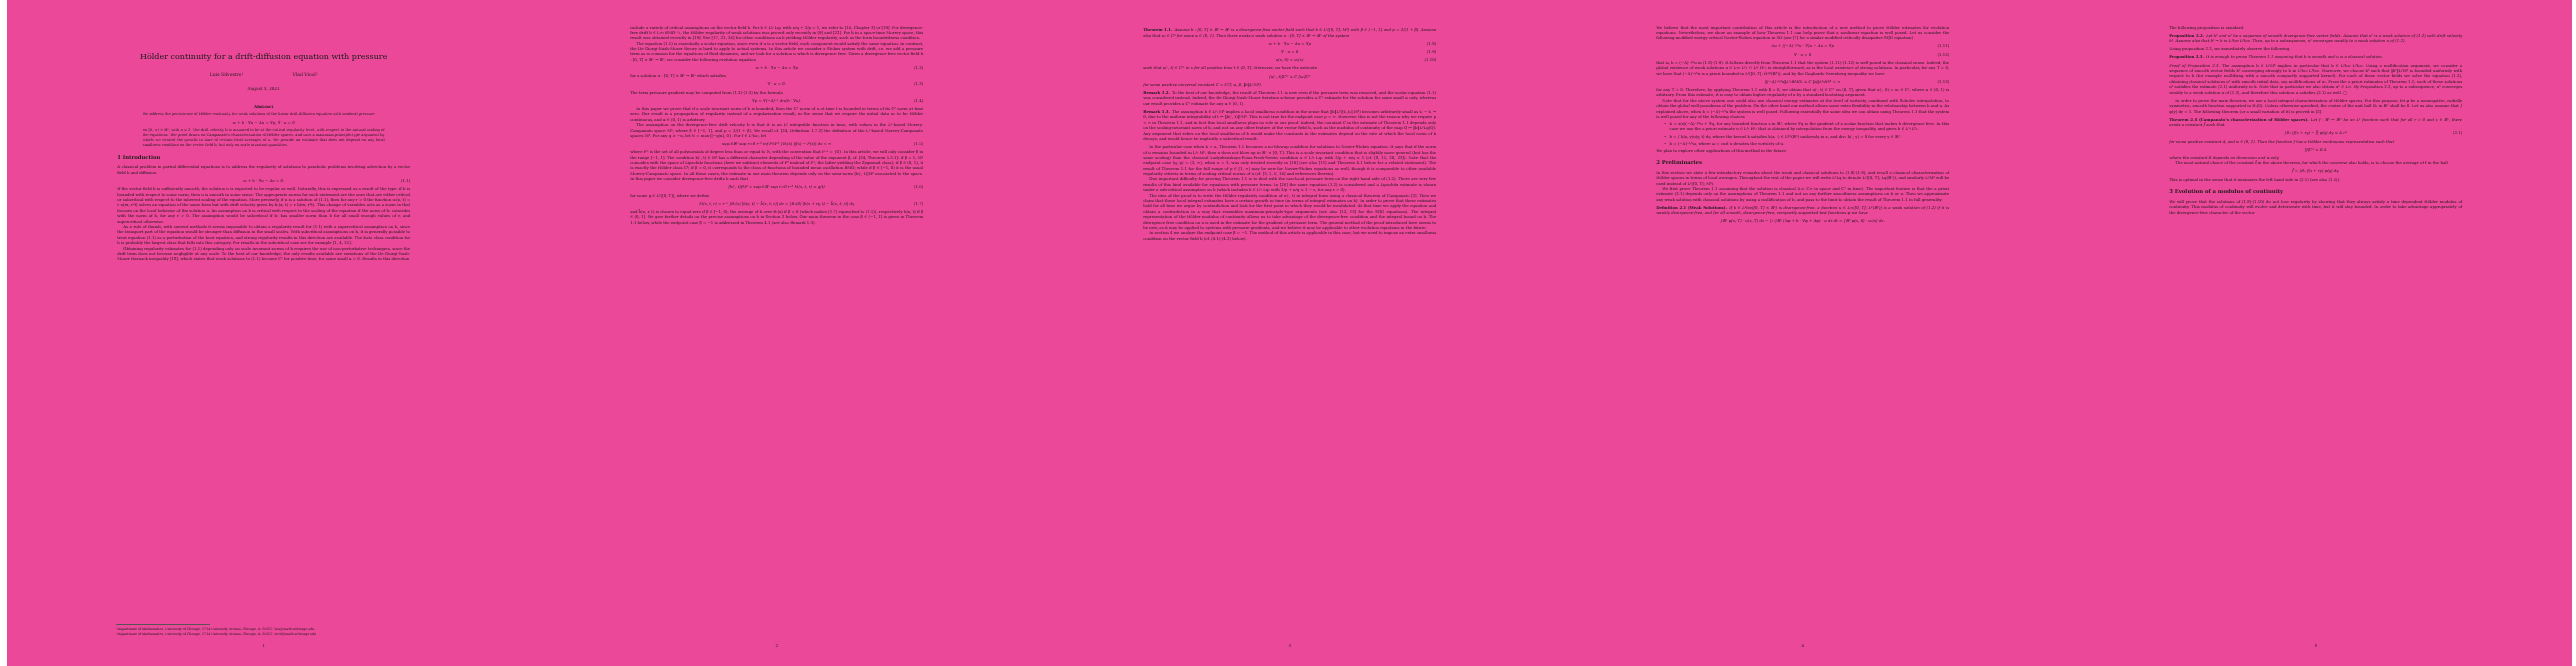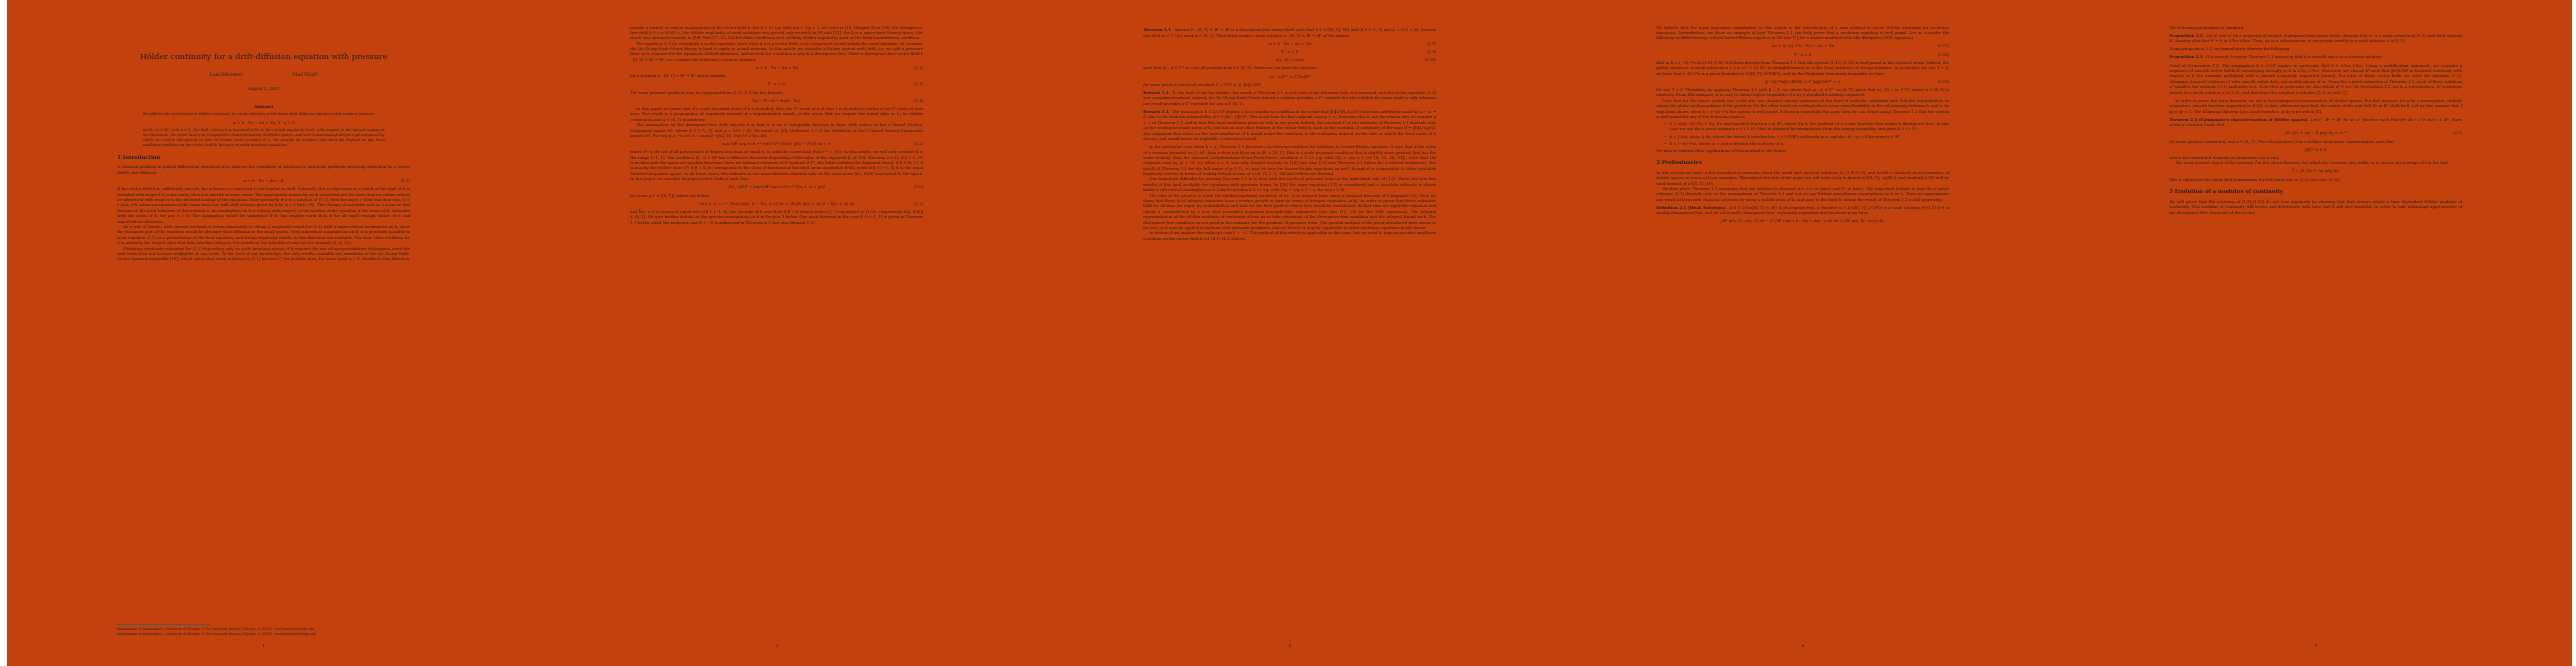--- a/index.html
+++ b/index.html
@@ -5,21 +5,21 @@
   *{box-sizing:border-box}
   html,body{margin:0;padding:0}
   body{width:2576px;height:667px;background:#ffffff;overflow:hidden}
   .canvas{position:relative;width:2576px;height:667px;background:#ffffff;
           font-family:"DejaVu Serif","Liberation Serif",serif;color:#1b1b1b}
   .arxiv-strip{position:absolute;left:25.6px;top:328px;transform:rotate(-90deg);
           transform-origin:0 0;white-space:nowrap;
           font-family:"DejaVu Sans","Liberation Sans",sans-serif;
           font-size:10.6px;letter-spacing:0.3px;color:#4a4a4a}
   .pages{position:absolute;left:7.2px;top:0;display:flex;width:2569px;height:667px}
-  .page{position:relative;width:513px;height:667px;background:#c2410c}
+  .page{position:relative;width:513px;height:667px;background:#ec4899}
   .inner{margin:0 auto;width:293px;padding-top:24.5px;font-size:3.9px;line-height:1.38;
          text-align:justify;color:#1b1b1b}
   .page.first .inner{padding-top:0}
   .title{font-size:8px;line-height:1.25;text-align:center;margin:52px 7.8px 0;text-indent:0}
   .authors{display:flex;justify-content:center;gap:49px;font-size:4.6px;margin-top:10px}
   .author{text-align:center}
   .date{text-align:center;font-size:4.2px;margin-top:7.2px}
   .abshead{text-align:center;font-weight:700;font-size:4.1px;margin:12.2px 0 3.3px}
   .absp{margin:0 25.6px 1.1px;font-size:3.6px;line-height:1.36;text-align:justify}
   .section{font-weight:700;font-size:5.3px;margin:6.1px 0 3.3px;text-align:left;text-indent:0}

